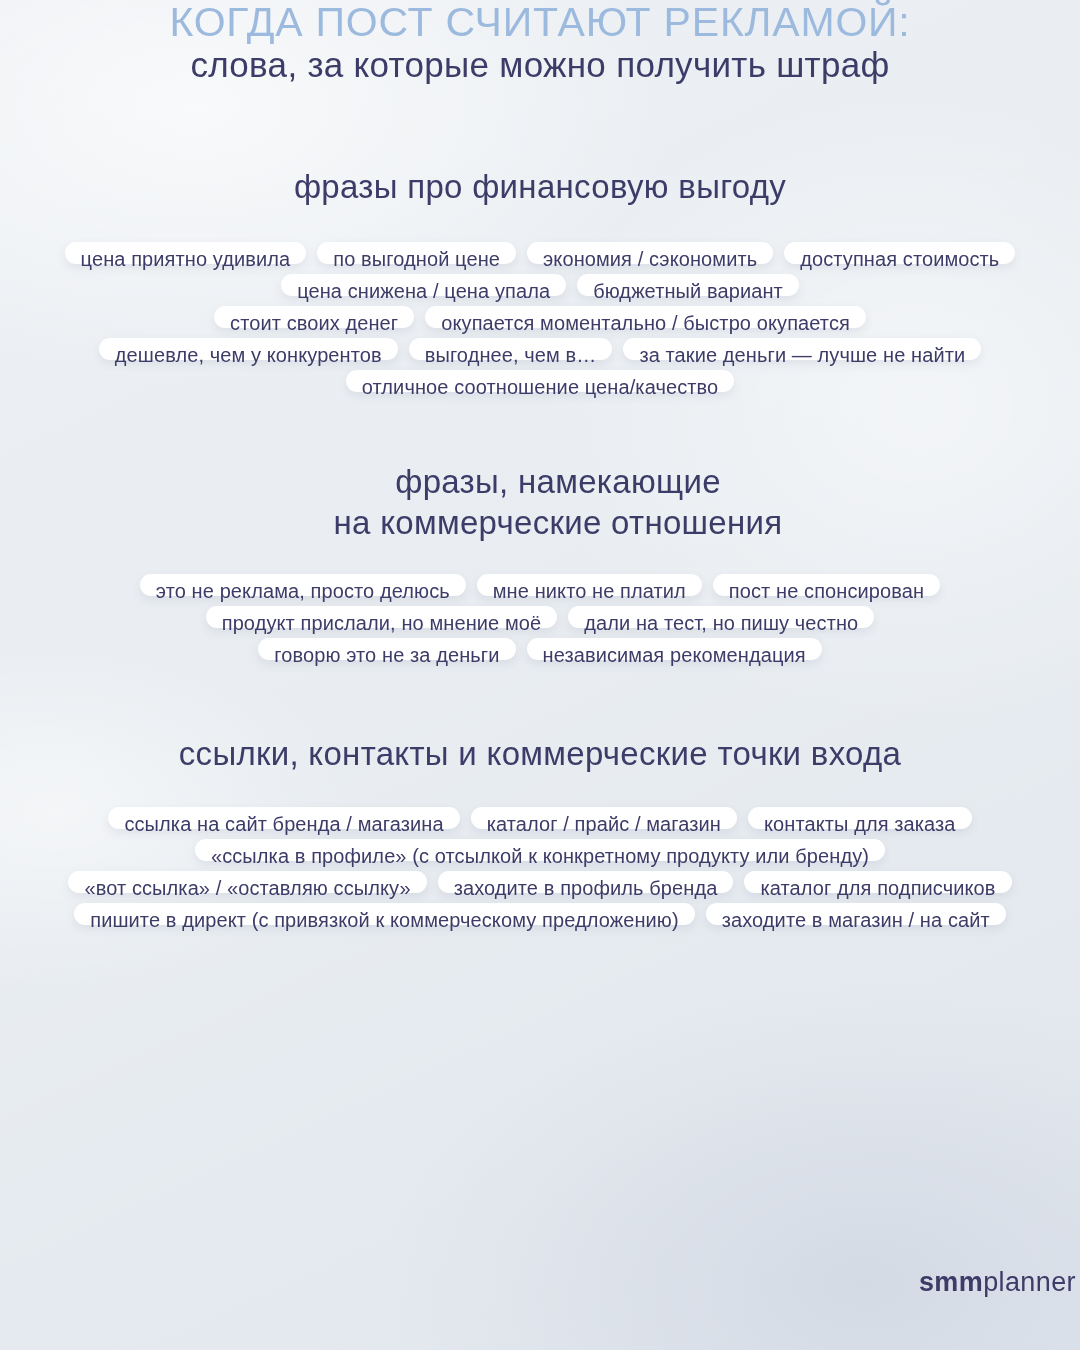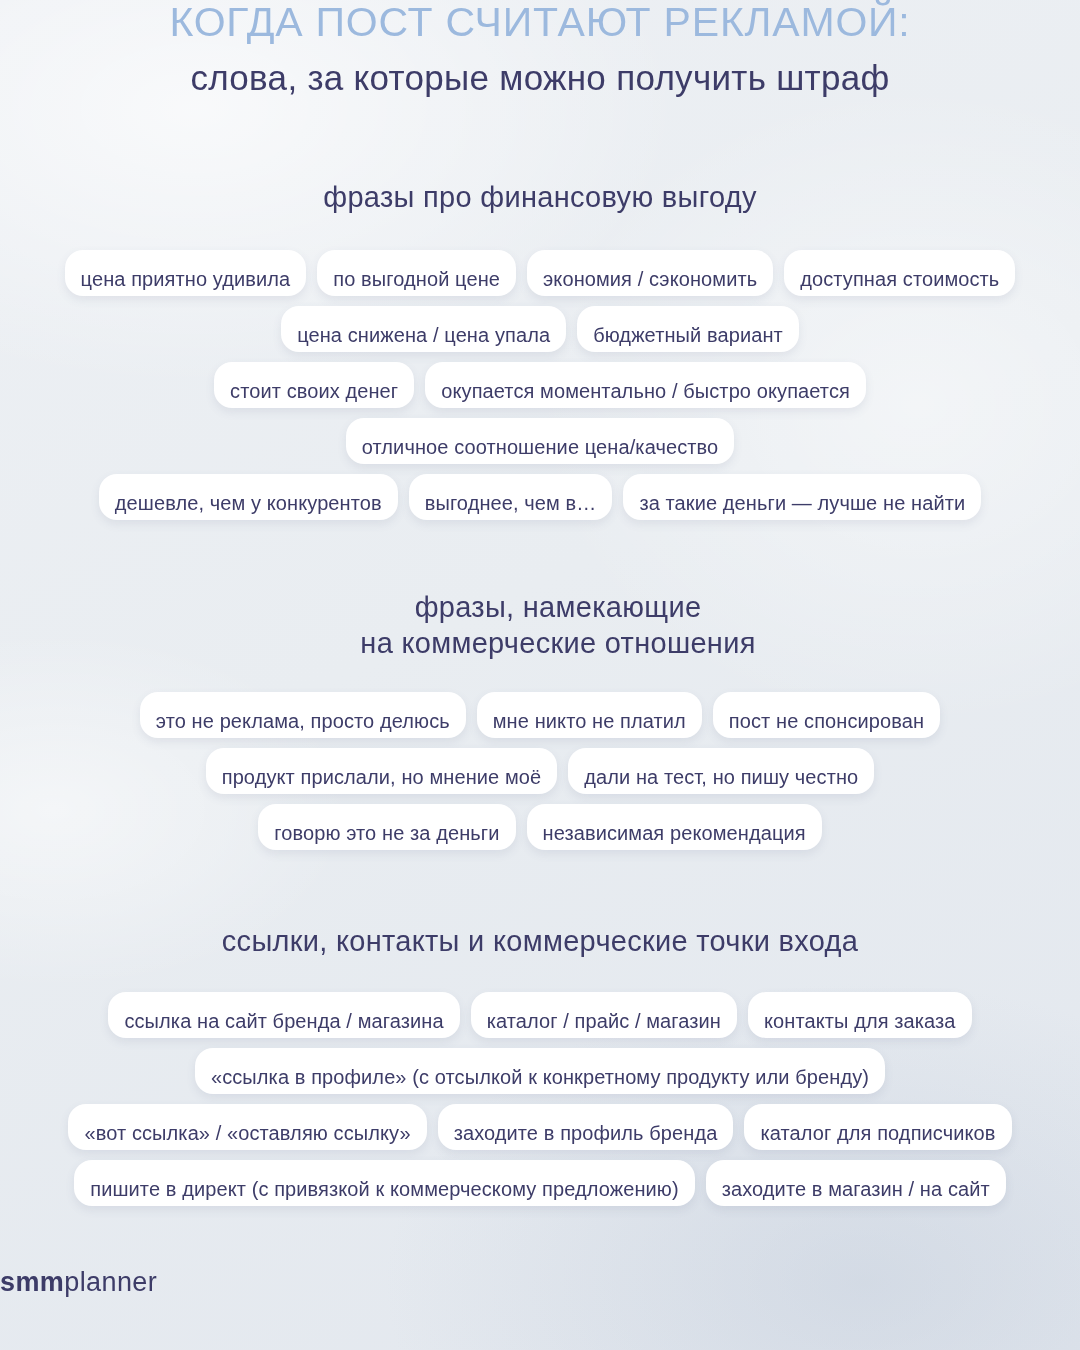--- a/index.html
+++ b/index.html
@@ -23,32 +23,32 @@
   .title {
     margin: 0;
     text-align: center;
     font-size: 41px;
     line-height: 1.1;
     font-weight: 400;
     letter-spacing: 0.8px;
     color: #9cb9de;
   }
   .subtitle {
-    margin-top: 13px;
+    margin-top: 0;
     text-align: center;
     font-size: 35px;
     line-height: 1.15;
     font-weight: 400;
     letter-spacing: 0.3px;
     color: #3d3c68;
   }
   .section-heading {
     margin: 0;
     text-align: center;
-    font-size: 29px;
+    font-size: 33px;
     line-height: 1.24;
     font-weight: 400;
     letter-spacing: 0.3px;
     color: #3d3c68;
     white-space: pre-line;
   }
   .s1 .section-heading { margin-top: 82px; }
   .s2 .section-heading { margin-top: 70px; padding-left: 36px; }
   .s3 .section-heading { margin-top: 74px; }
   .pill-rows {
@@ -64,33 +64,33 @@
     display: flex;
     justify-content: center;
     gap: 11px;
   }
   .pill {
     display: inline-block;
     background: #ffffff;
     border-radius: 18px;
     height: 22px;
     line-height: 35px;
-    padding: 12px 16px;
+    padding: 0 16px;
     font-size: 20px;
     letter-spacing: 0.1px;
     color: #3d3c68;
     white-space: nowrap;
     box-shadow: 0 4px 10px rgba(82, 92, 130, 0.10);
   }
   .footer {
     position: absolute;
     left: 0;
     right: 4px;
     bottom: 52px;
-    text-align: left;
+    text-align: right;
     font-size: 27px;
     letter-spacing: 0.4px;
     color: #3d3c68;
   }
   .footer .logo-bold { font-weight: 700; }
   .footer .logo-regular { font-weight: 400; }
 </style>
 </head>
 <body>
 
@@ -110,26 +110,26 @@
         </div>
         <div class="pill-row">
           <span class="pill">цена снижена / цена упала</span>
           <span class="pill">бюджетный вариант</span>
         </div>
         <div class="pill-row">
           <span class="pill">стоит своих денег</span>
           <span class="pill">окупается моментально / быстро окупается</span>
         </div>
         <div class="pill-row">
-          <span class="pill">отличное соотношение цена/качество</span>
-        </div>
-        <div class="pill-row">
           <span class="pill">дешевле, чем у конкурентов</span>
           <span class="pill">выгоднее, чем в…</span>
           <span class="pill">за такие деньги — лучше не найти</span>
+        </div>
+        <div class="pill-row">
+          <span class="pill">отличное соотношение цена/качество</span>
         </div>
       </div>
   </section>
 
   <section class="section s2">
     <h2 class="section-heading">фразы, намекающие
 на коммерческие отношения</h2>
     <div class="pill-rows">
         <div class="pill-row">
           <span class="pill">это не реклама, просто делюсь</span>

